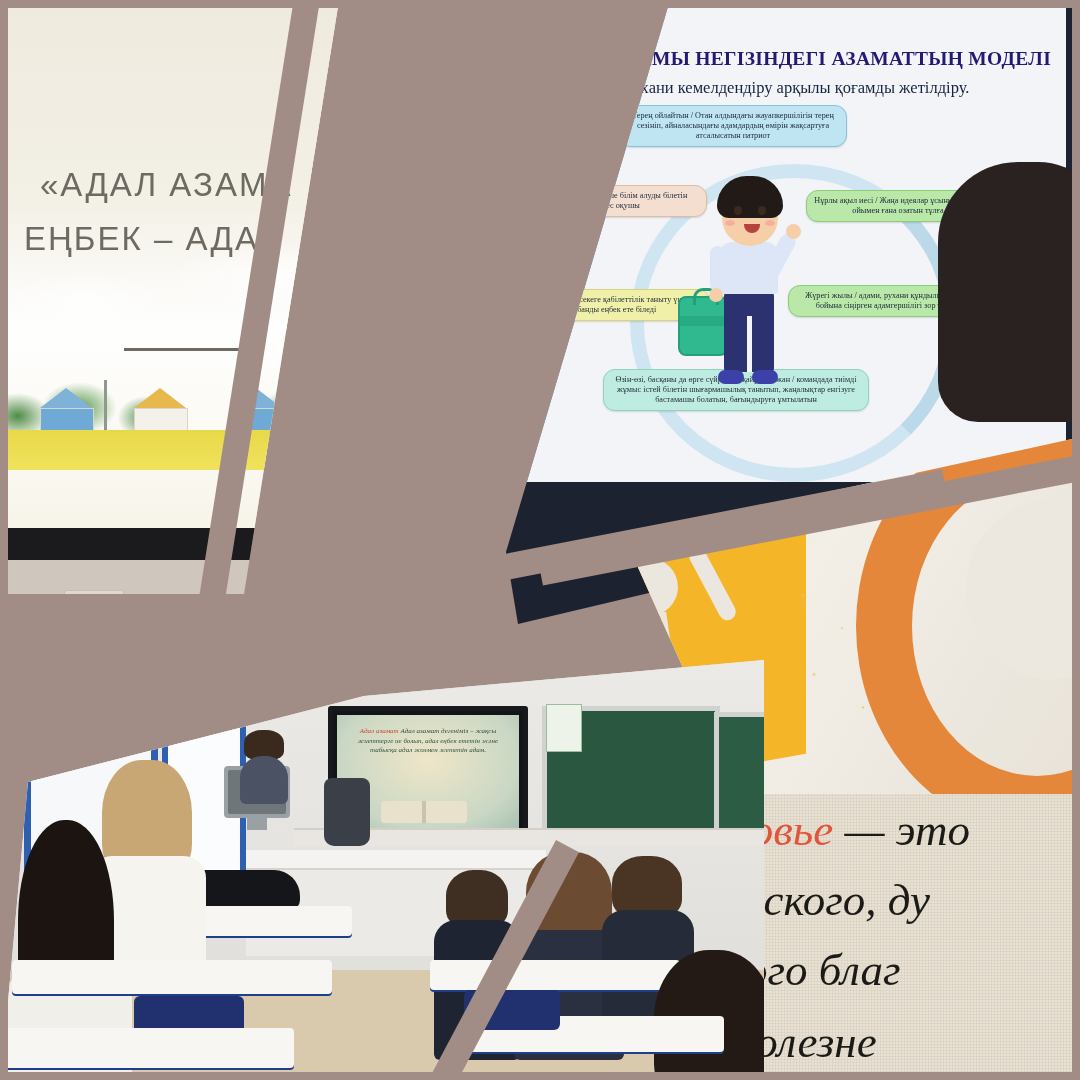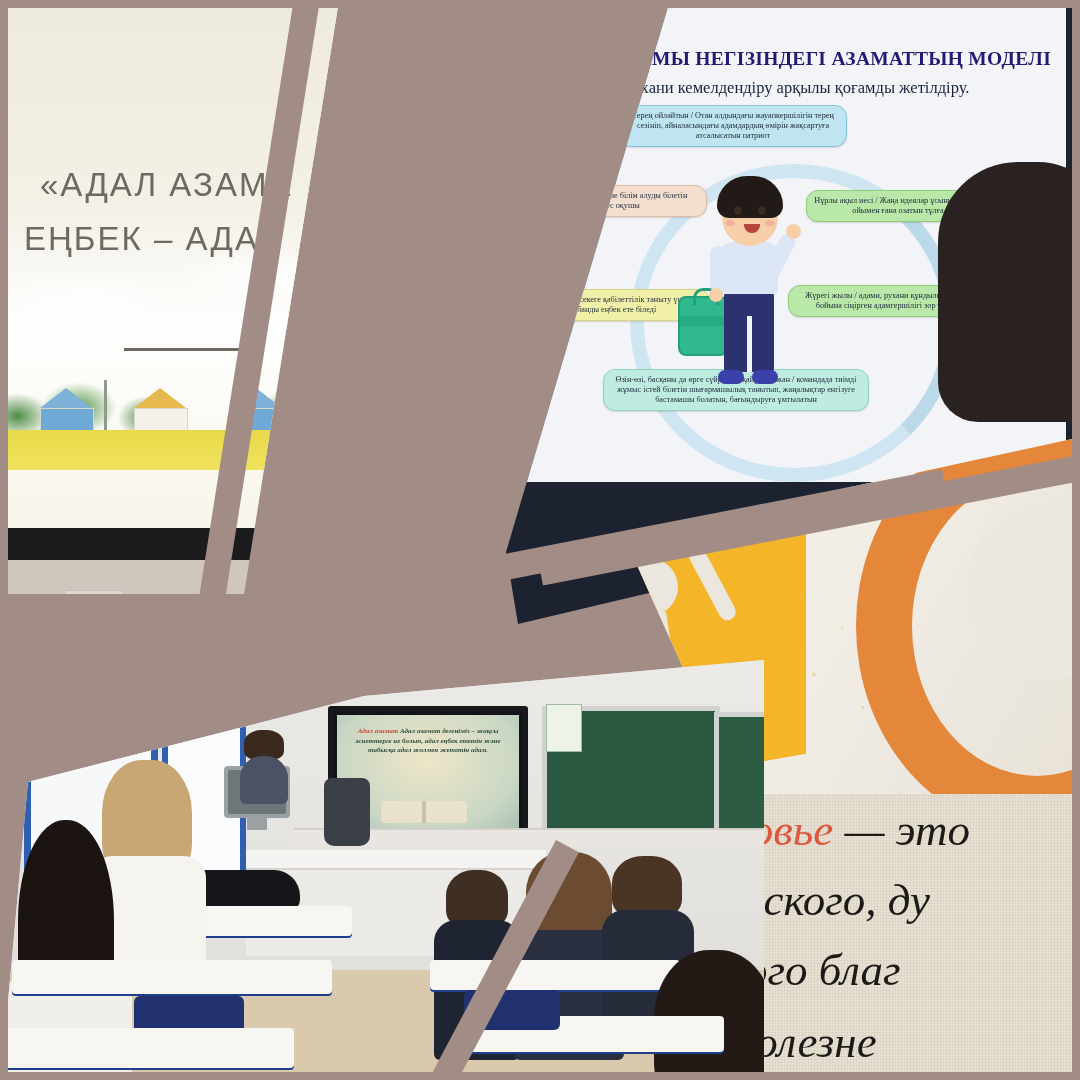--- a/index.html
+++ b/index.html
@@ -129,21 +129,21 @@
   #p-class{left:-6px;top:660px;width:770px;height:430px;
     -webkit-clip-path:polygon(34px 122px, 370px 36px, 770px 0px, 770px 430px, 6px 430px);
             clip-path:polygon(34px 122px, 370px 36px, 770px 0px, 770px 430px, 6px 430px);}
   .cl-bg{position:absolute;inset:0;background:#e3e2e0;}
   .cl-floor{position:absolute;left:0;right:0;bottom:0;height:120px;background:#d9c9ad;}
   .cl-wall{position:absolute;left:0;right:0;top:0;height:330px;background:linear-gradient(#eceae6,#e1dfdb);}
   .cl-win{position:absolute;left:30px;top:28px;width:120px;height:230px;background:#f6f8fa;border:7px solid #2e5fb0;border-radius:2px;}
   .cl-win2{position:absolute;left:168px;top:40px;width:72px;height:180px;background:#fbfcfd;border:6px solid #2e5fb0;}
   .cl-tv{position:absolute;left:334px;top:46px;width:190px;height:122px;background:#121418;border:5px solid #17191d;border-radius:3px;}
   .cl-tvscr{position:absolute;inset:4px;background:radial-gradient(ellipse at 50% 40%,#efe6c8,#c9d7c4 70%,#a9c0b2);}
-  .cl-tvtext{position:absolute;left:8px;top:12px;right:8px;font-family:"Liberation Serif",serif;font-style:italic;font-weight:bold;font-size:7px;line-height:9.5px;text-align:center;color:#2f4d3e;}
+  .cl-tvtext{position:absolute;left:8px;top:12px;right:8px;font-family:"Liberation Serif",serif;font-style:italic;font-weight:normal;font-size:7px;line-height:9.5px;text-align:center;color:#2f4d3e;}
   .cl-tvtext .red{color:#c24a3a;}
   .cl-book{position:absolute;left:44px;bottom:6px;width:86px;height:22px;background:#f3efdf;border-radius:3px;
     background-image:linear-gradient(90deg,#e8e1cc 0 48%,#c9c2ad 48% 52%,#e8e1cc 52% 100%);}
   .cl-board{position:absolute;left:548px;top:46px;width:168px;height:130px;background:#29573f;border:5px solid #cfd2cf;}
   .cl-board2{position:absolute;left:720px;top:52px;width:52px;height:118px;background:#2c5c43;border:5px solid #cfd2cf;}
   .cl-cert{position:absolute;left:552px;top:44px;width:34px;height:46px;background:#eef3ea;border:1px solid #9fbb9e;}
   .cl-ledge{position:absolute;left:300px;top:168px;width:472px;height:16px;background:#e9e6e1;border-top:2px solid #d4d0c9;}
   .cl-desk{position:absolute;left:252px;top:190px;width:300px;height:18px;background:#f4f3f1;border-bottom:6px solid #c9c7c3;}
   .cl-cab{position:absolute;left:252px;top:208px;width:300px;height:86px;background:#eceae6;border-top:2px solid #d7d4cf;}
   .cl-mon{position:absolute;left:230px;top:106px;width:66px;height:52px;background:#9aa0a3;border-radius:4px;}

